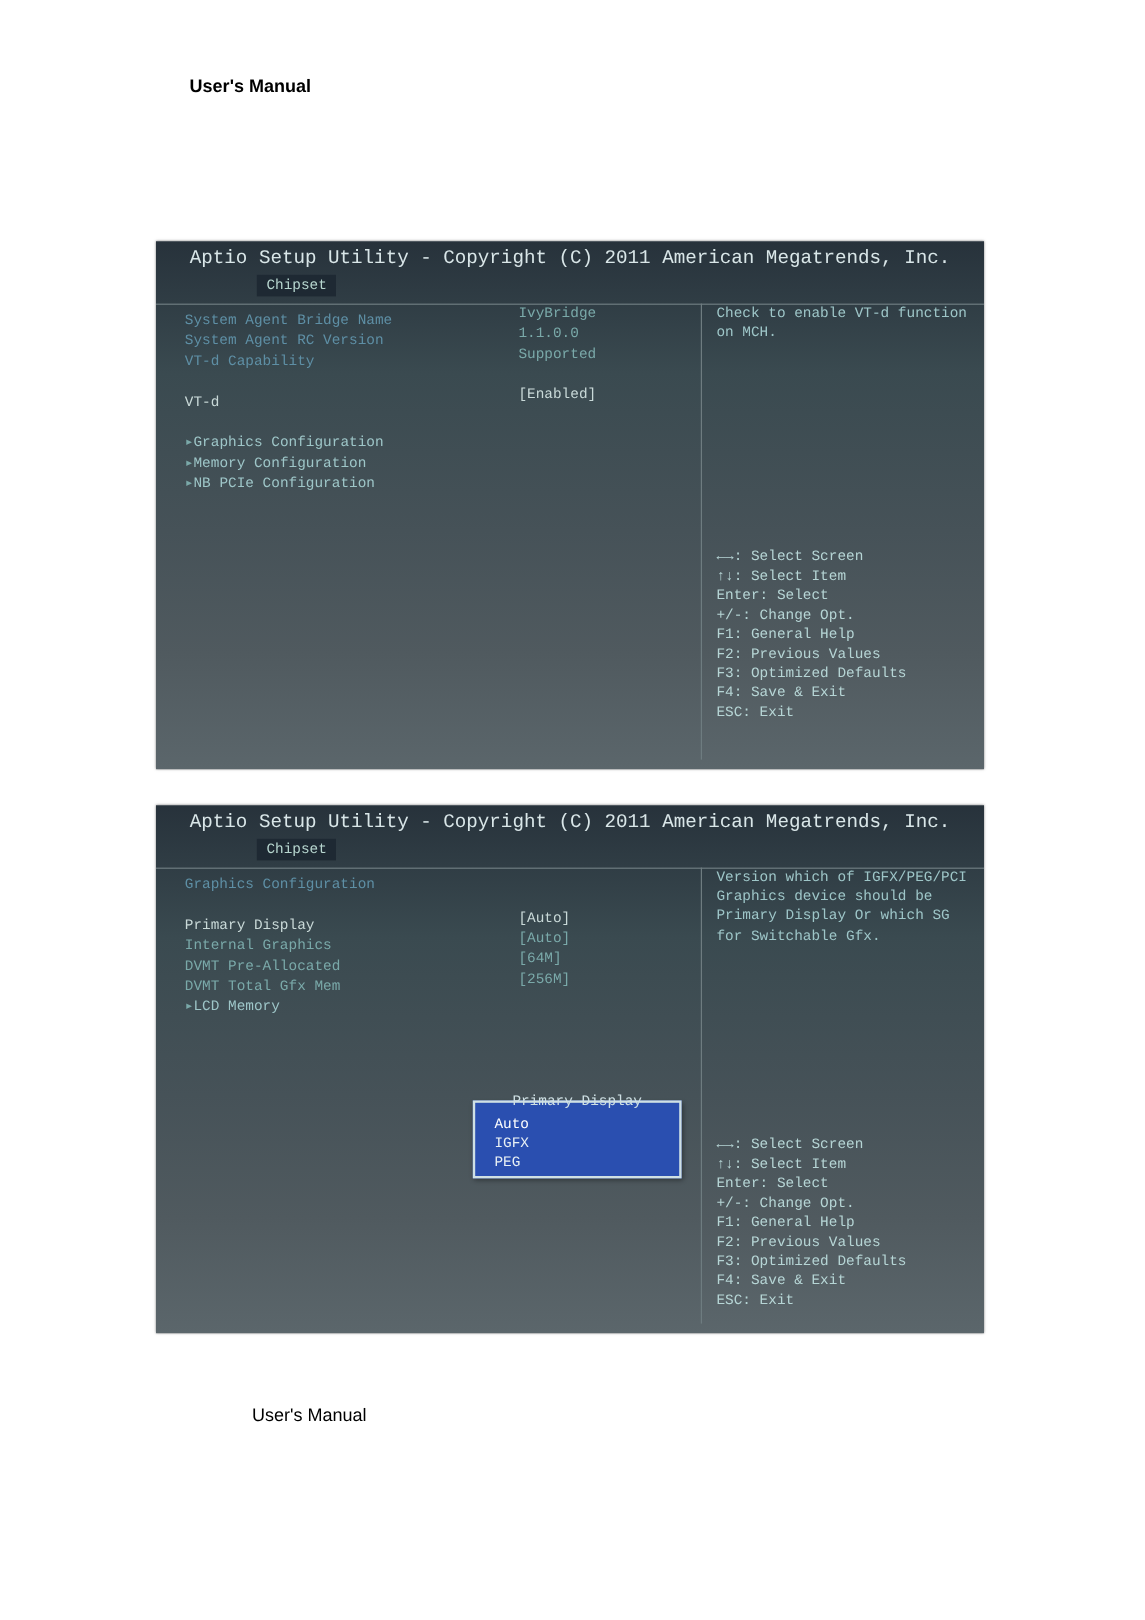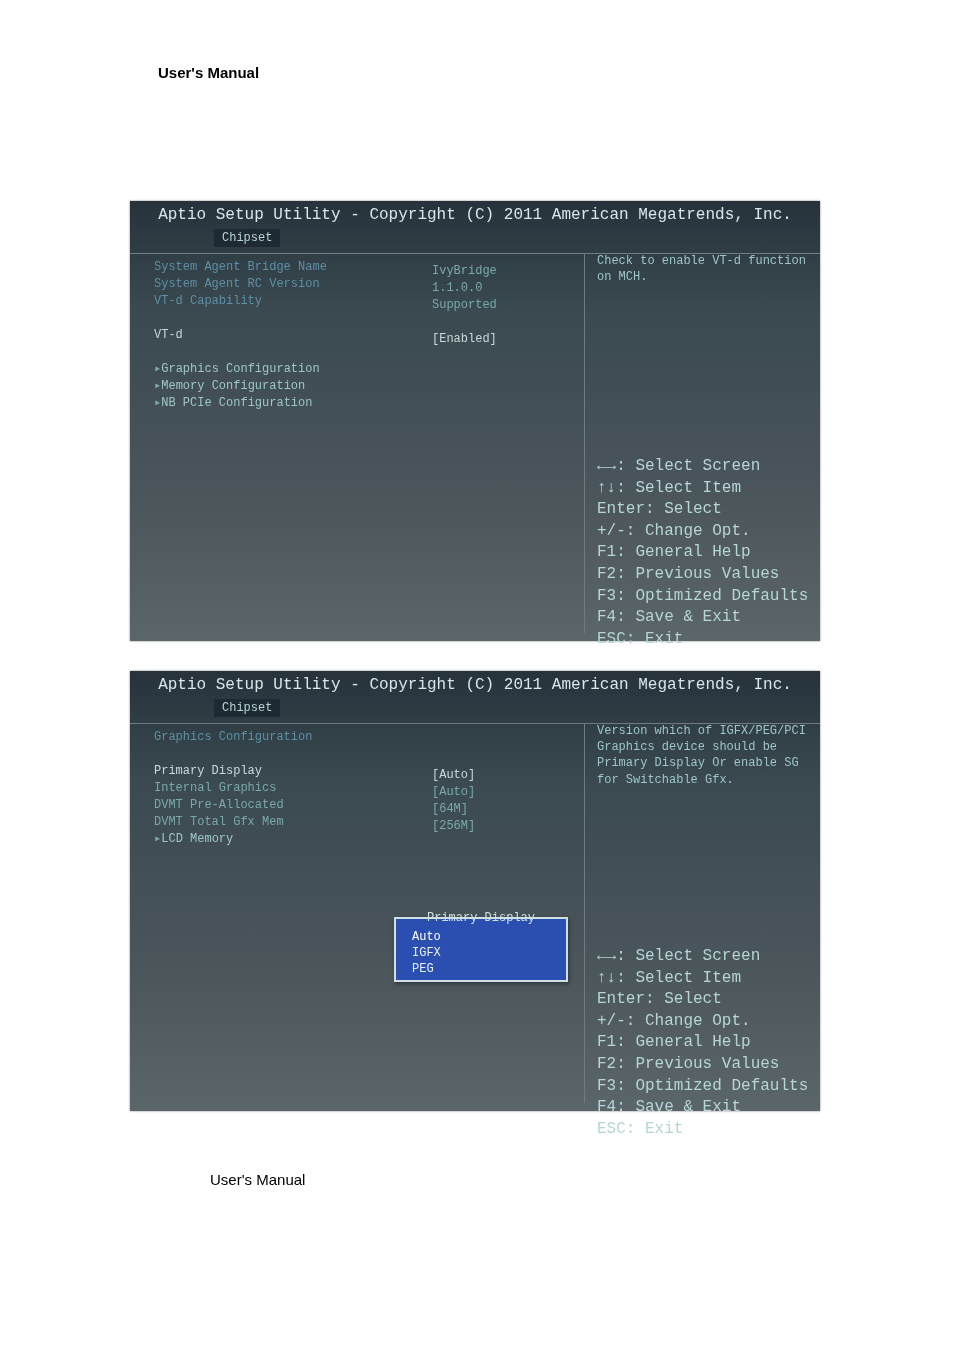--- a/index.html
+++ b/index.html
@@ -61,21 +61,21 @@
     position: absolute;
     left: 0; right: 0; top: 40px; bottom: 0; margin-left: 12px;
   }
   .col-left {
     position: absolute;
     left: 12px; top: 18px;
     width: 310px;
   }
   .col-mid {
     position: absolute;
-    left: 290px; top: 22px;
+    left: 290px; top: 12px;
     width: 170px;
   }
   .col-right {
     position: absolute;
     right: 8px; top: 12px;
     width: 215px;
     border-left: 1px solid #6e7c80;
     padding-left: 12px;
     height: 380px;
   }
@@ -83,21 +83,21 @@
   .opt { color: #c9d9d8; }
   .subhead { color: #5e8fa5; }
   .submenu::before { content: "\25B8 "; color: #7aa9a9; }
   .help-block {
     position: absolute;
     right: 8px;
     top: 215px;
     width: 215px;
     padding-left: 12px;
     color: #b6d5d5;
-    font-size: 16px;
+    font-size: 12px;
   }
   .help-block .line { white-space: nowrap; }
   .popup {
     position: absolute;
     left: 252px;
     top: 206px;
     width: 170px;
     background: #2a4fb0;
     border: 2px solid #cfe0e4;
     color: #e8f0f4;
@@ -208,21 +208,21 @@
           <div class="row"></div>
           <div class="row"></div>
           <div class="row opt">[Auto]</div>
           <div class="row val">[Auto]</div>
           <div class="row val">[64M]</div>
           <div class="row val">[256M]</div>
         </div>
         <div class="col-right">
           <div>Version which of IGFX/PEG/PCI</div>
           <div>Graphics device should be</div>
-          <div>Primary Display Or enable SG</div>
+          <div>Primary Display Or which SG</div>
           <div>for Switchable Gfx.</div>
         </div>
 
         <div class="help-block" style="top:235px">
           <div class="line">←→: Select Screen</div>
           <div class="line">↑↓: Select Item</div>
           <div class="line">Enter: Select</div>
           <div class="line">+/-: Change Opt.</div>
           <div class="line">F1: General Help</div>
           <div class="line">F2: Previous Values</div>

